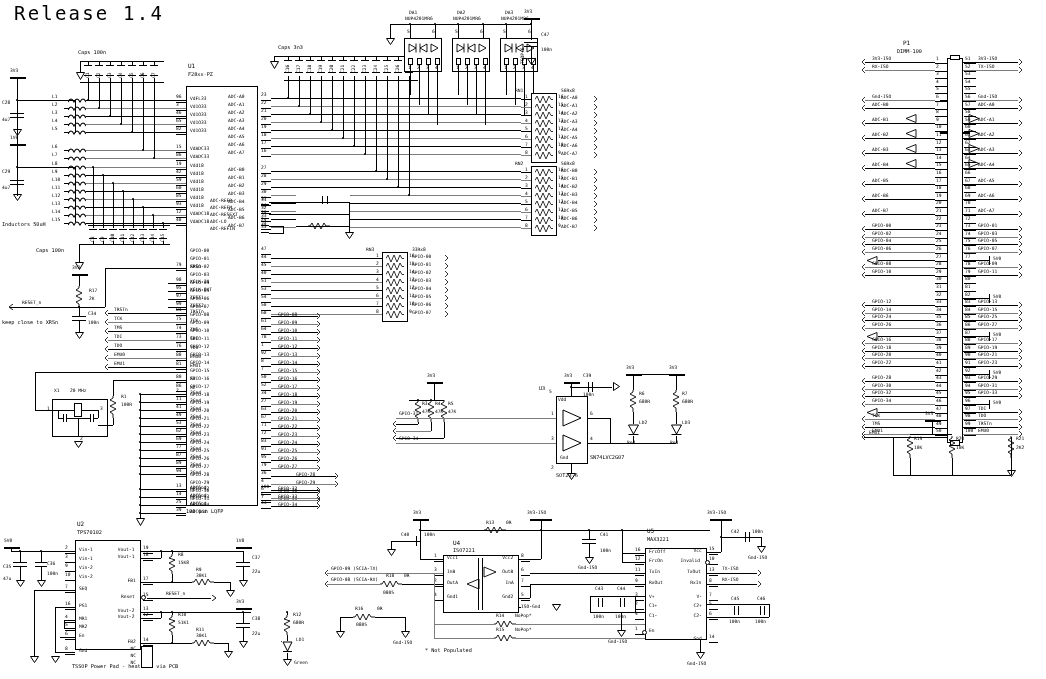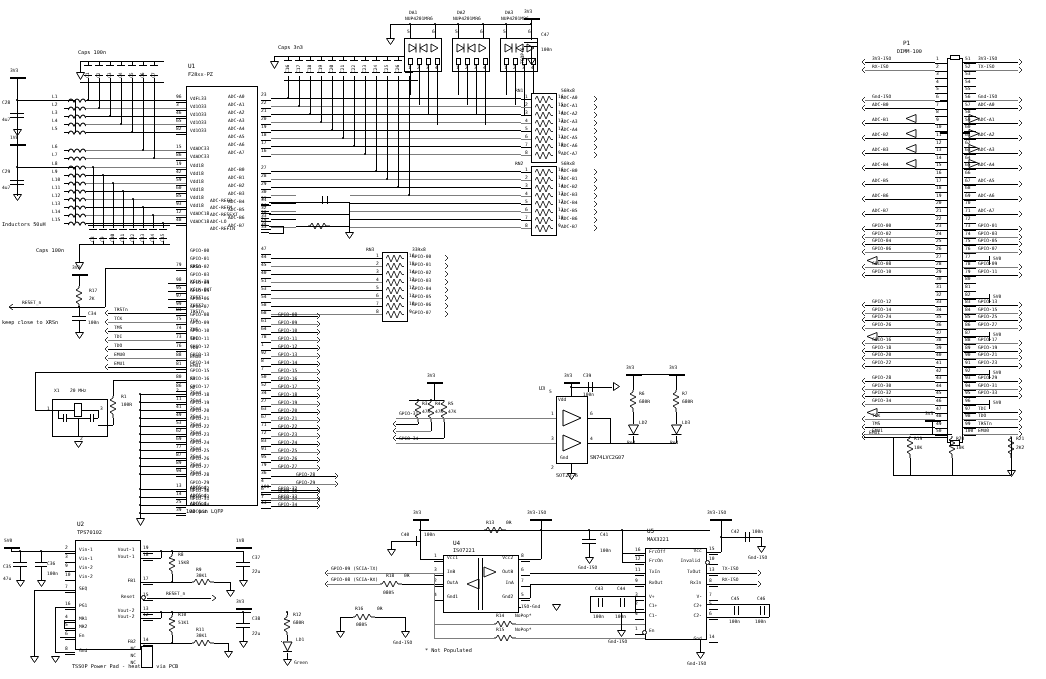--- a/index.html
+++ b/index.html
@@ -39,20 +39,21 @@
 
   
   .arr{position:absolute;}
   .arr svg{display:block;}
 </style>
 </head>
 <body>
 
 <div id="sheet">
 
+  <div class="t title" style="left:14px;top:4px;">Release 1.4</div>
 
   <div class="boxb" style="left:186px;top:86px;width:72px;height:420px;"></div>
   <div class="t t6" style="left:188px;top:63px;">U1</div>
   <div class="t t5" style="left:188px;top:72px;">F28xx-PZ</div>
   <div class="t t5" style="left:186px;top:509px;">100 pin LQFP</div>
 
   <div class="rail" style="left:10px;top:77px;width:16px;"></div>
   <div class="t" style="left:10px;top:69px;">3V3</div>
   <div class="v" style="left:17px;top:77px;height:74px;"></div>
   <div class="h" style="left:17px;top:100px;width:58px;"></div>

